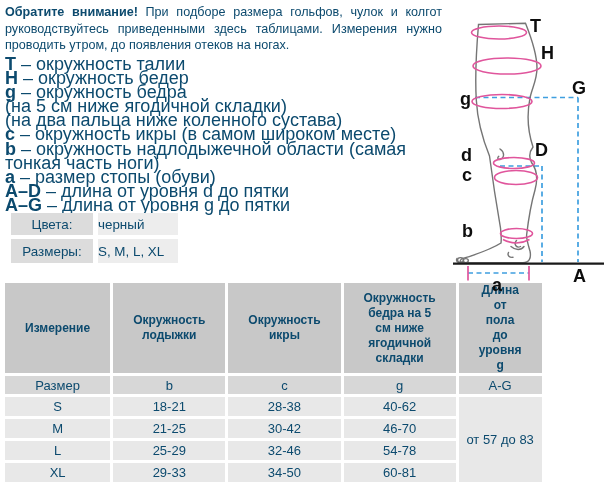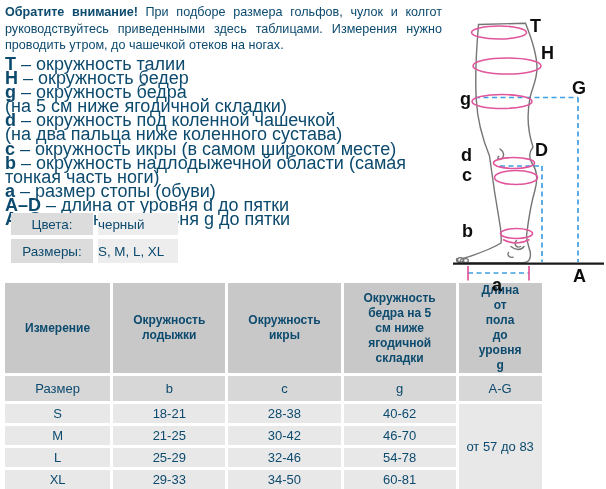--- a/index.html
+++ b/index.html
@@ -26,48 +26,47 @@
   
   .size-table{
     position:absolute;left:2px;top:280px;border-collapse:separate;border-spacing:3px;
     table-layout:fixed;
   }
   .size-table th{
     background:var(--header-bg,#c8c8c8);font-weight:bold;font-size:12px;line-height:15px;
     height:89px;vertical-align:middle;text-align:center;padding:0 20px;
   }
   .size-table td{font-size:13px;text-align:center;vertical-align:middle;padding:0 2px;}
-  .size-table .subcell{background:var(--subheader-bg,#d7d7d7);height:25px;}
+  .size-table .subcell{background:var(--subheader-bg,#d7d7d7);height:18px;}
   .size-table .bodycell{background:var(--row-bg,#e8e8e8);height:19px;}
   
   .leg-svg{position:absolute;left:440px;top:0;}
   .leg-svg text{font-family:"Liberation Sans",sans-serif;font-weight:bold;font-size:18px;fill:#0d0d0d;}
   .leg{stroke:var(--outline-gray,#757575);stroke-width:1.4;fill:none;stroke-linecap:round;}
   .ring{stroke:var(--pink,#e0559c);stroke-width:1.6;fill:none;}
   .dash{stroke:var(--dash-blue,#3f9fe0);stroke-width:1.7;fill:none;stroke-dasharray:5 3.5;}
   .tick{stroke:var(--pink,#e0559c);stroke-width:1.7;fill:none;}
   .ground{stroke:var(--ground-black,#1a1a1a);stroke-width:2.4;fill:none;}
 </style>
 </head>
 <body>
 
 <div class="page">
 
   <div class="intro">
     <div class="jline"><b>Обратите внимание!</b><span> При подборе размера гольфов, чулок и колгот</span></div>
     <div class="jline">руководствуйтесь приведенными здесь таблицами. Измерения нужно</div>
-    <div>проводить утром, до чашечкой отеков на ногах.</div>
+    <div>проводить утром, до появления отеков на ногах.</div>
   </div>
 
   <div class="defs">
       <div class="def-line"><b>T </b><span>– окружность талии</span></div>
       <div class="def-line"><b>H </b><span>– окружность бедер</span></div>
       <div class="def-line"><b>g </b><span>– окружность бедра</span></div>
       <div class="def-line"><span>(на 5 см ниже ягодичной складки)</span></div>
-      <div class="def-line"><b>d </b><span>– окружность под коленной чашечкой</span></div>
       <div class="def-line"><span>(на два пальца ниже коленного сустава)</span></div>
       <div class="def-line"><b>c </b><span>– окружность икры (в самом широком месте)</span></div>
       <div class="def-line"><b>b </b><span>– окружность надлодыжечной области (самая тонкая часть ноги)</span></div>
       <div class="def-line"><b>a </b><span>– размер стопы (обуви)</span></div>
       <div class="def-line"><b>A–D </b><span>– длина от уровня d до пятки</span></div>
       <div class="def-line"><b>A–G </b><span>– длина от уровня g до пятки</span></div>
     </div>
 
   <div class="attr-row attr-row--colors">
     <div class="attr-cell attr-label">Цвета:</div>

